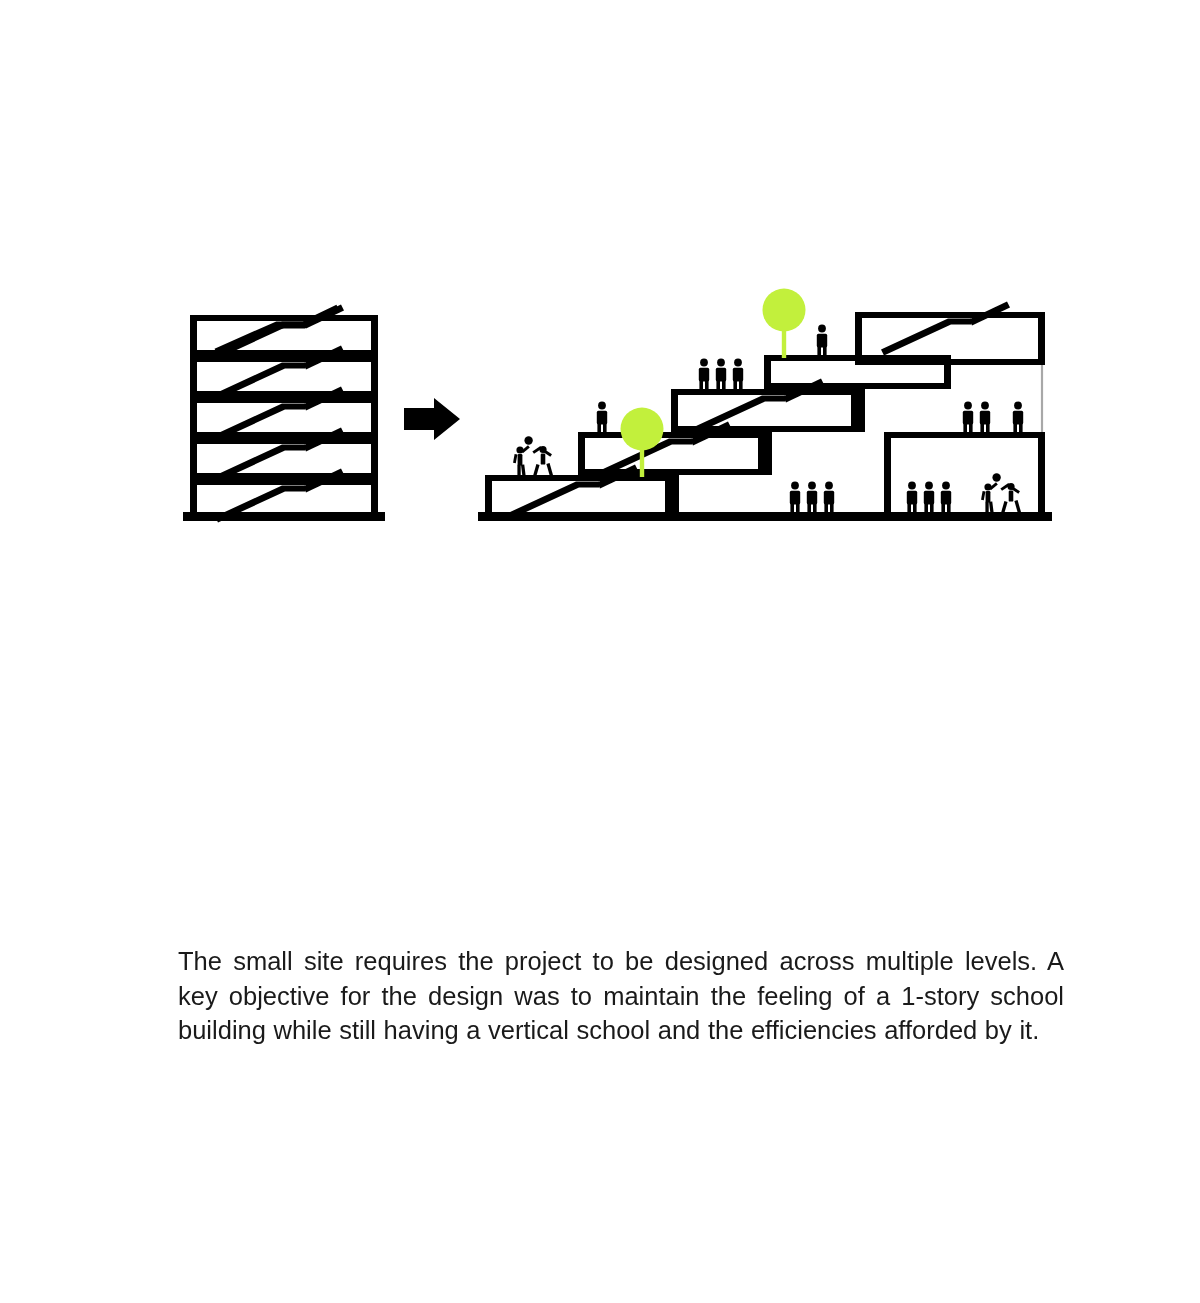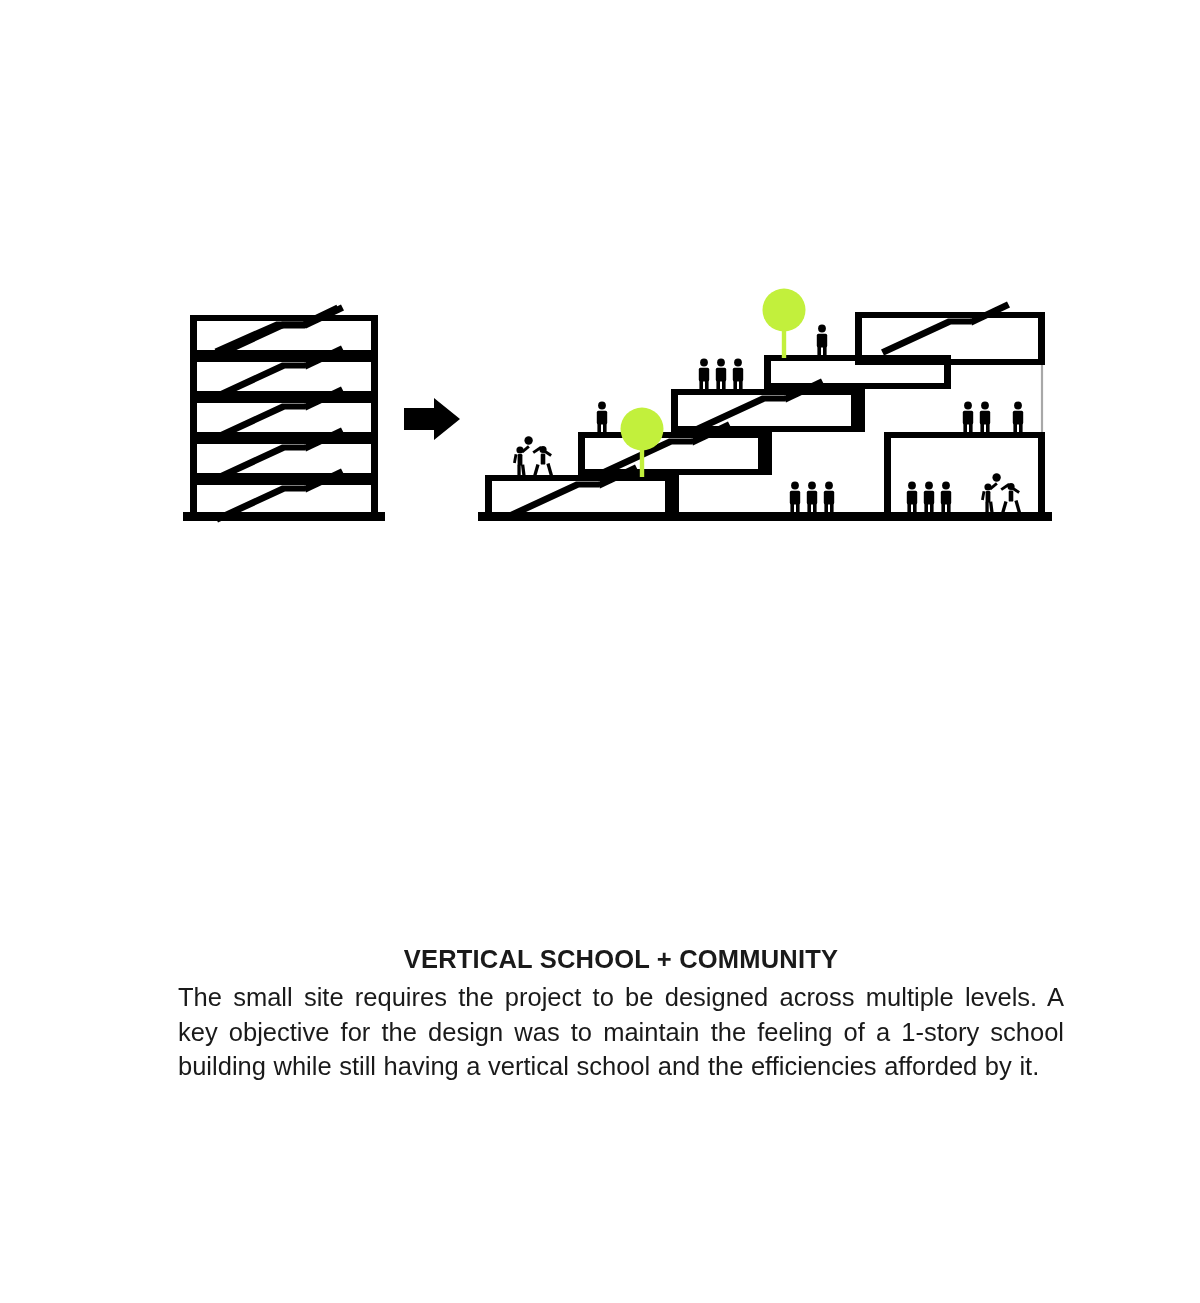--- a/index.html
+++ b/index.html
@@ -240,15 +240,14 @@
     <g>
       <use href="#person-standing" x="968" y="433"></use>
       <use href="#person-standing" x="985" y="433"></use>
       <use href="#person-standing" x="1018" y="433"></use>
     </g>
   </g>
 </svg>
 </div>
 
 <div id="caption-block">
-  <h2 id="caption-title">VERTICAL SCHOOL + COMMUNITY</h2>
   <p id="caption-body">The small site requires the project to be designed across multiple levels. A key objective for the design was to maintain the feeling of a 1-story school building while still having a vertical school and the efficiencies afforded by it.</p>
 </div>
 
 </body></html>

